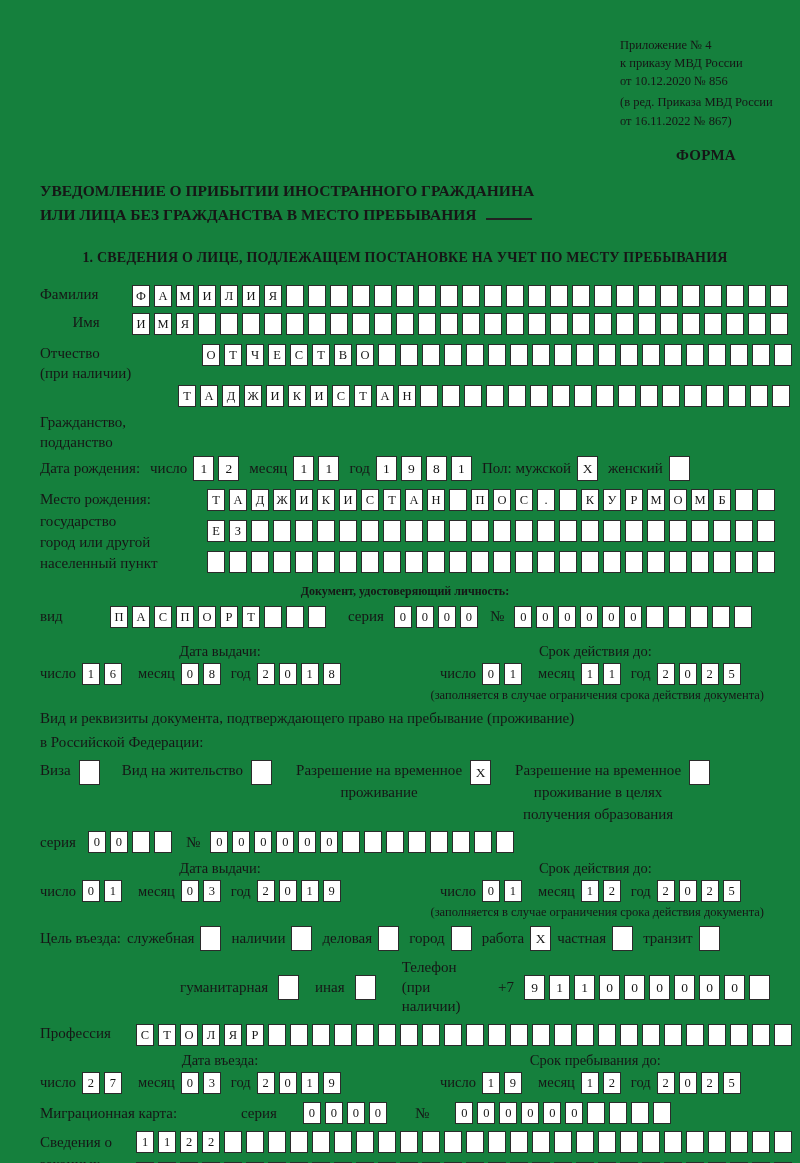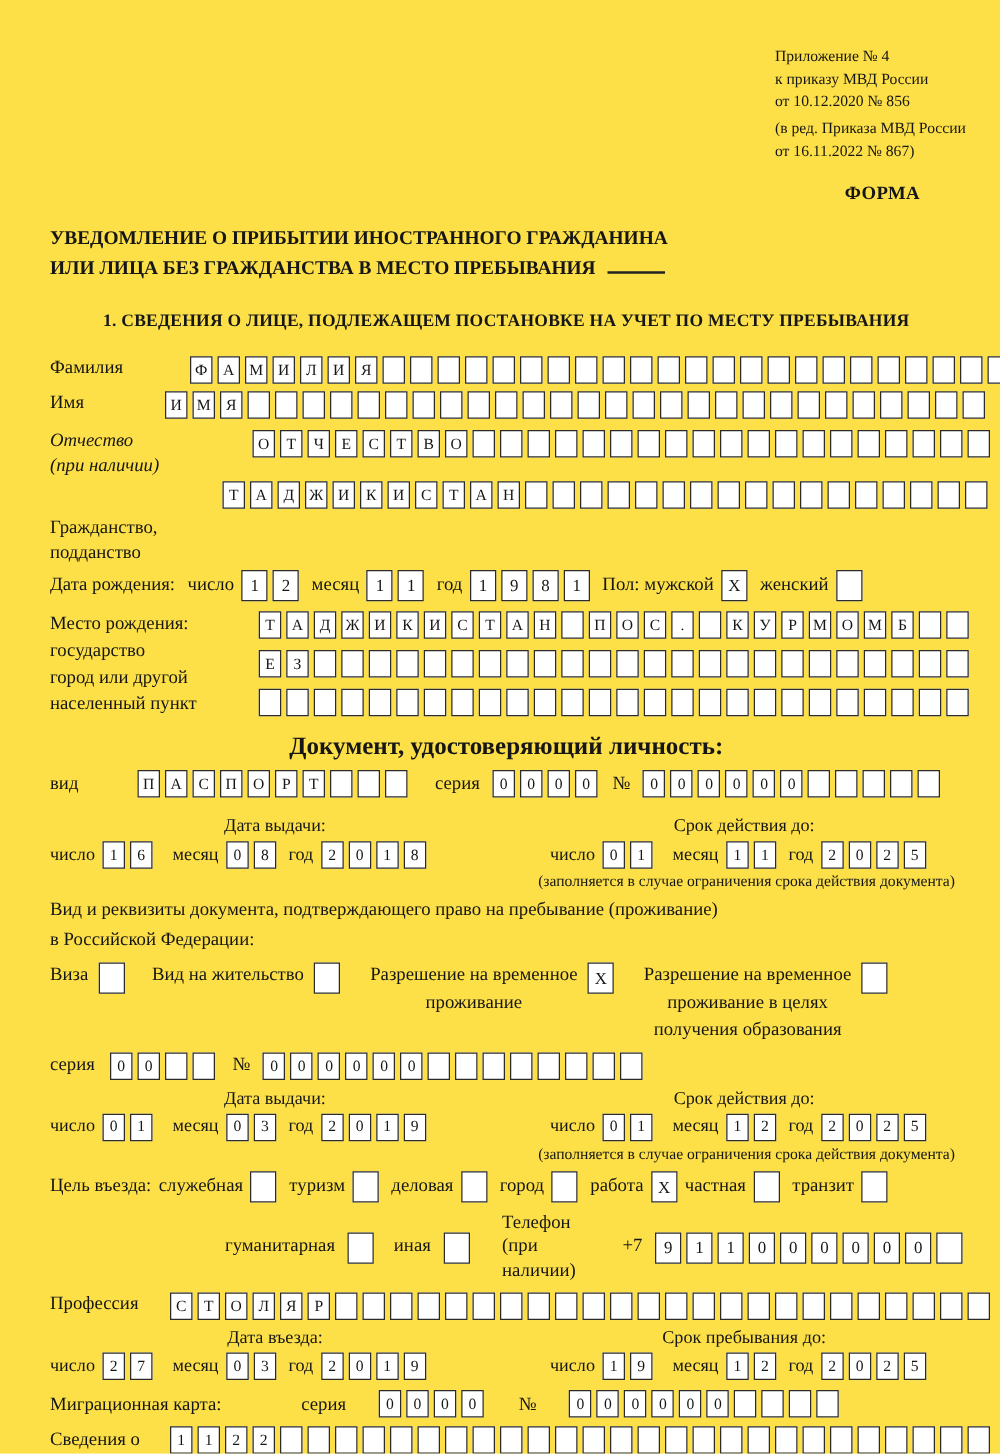--- a/index.html
+++ b/index.html
@@ -1,17 +1,17 @@
 <!DOCTYPE html>
 <html><head>
 <meta charset="utf-8">
 <style>
   html,body { margin:0; padding:0; background:#ffffff; }
   .page {
-    width:800px; height:1163px; margin:0 auto; background:#fde047;
+    width:800px; height:1163px; margin:0 auto; background:#15803d;
     font-family:"Liberation Serif","DejaVu Serif",serif; color:#161616;
     box-sizing:border-box; padding:36px 30px 10px 40px; position:relative;
     font-size:15px; line-height:1.3; overflow:hidden;
   }
   .appendix { margin-left:580px; width:190px; font-size:12.5px; line-height:1.45; }
   .appendix .gap { height:3px; }
   .forma { text-align:right; padding-right:34px; font-weight:bold; font-size:15px; margin-top:16px; letter-spacing:.3px; }
   .title { text-align:left; font-weight:bold; font-size:15.5px; margin-top:14px; line-height:1.55; }
   .title .uline { display:inline-block; width:46px; border-bottom:2px solid #222; height:14px; margin-left:10px; }
   .sec-head { text-align:center; font-weight:bold; font-size:14px; margin-top:22px; margin-bottom:18px; letter-spacing:.2px; }
@@ -20,35 +20,35 @@
   .lblcol { flex:0 0 auto; }
   .lbl { font-size:15px; }
   .lbl2 { display:block; font-size:15px; }
   .cellrow { display:flex; gap:4px; flex-wrap:nowrap; }
   .cell {
     flex:0 0 auto; width:16px; height:20px; border:1.6px solid #2b2b2b;
     display:flex; align-items:center; justify-content:center;
     font-size:12.5px; background:#fff;
   }
   .cbrow .cell { width:19px; height:23px; font-size:13.5px; }
-  .w90 { width:92px; } .w135 { width:138px;margin-top:28px; } .w160 { width:162px;font-style:italic; } .w165 { width:167px; }
+  .w90 { width:92px; } .w135 { width:138px;margin-top:28px; } .w160 { width:162px; } .w165 { width:167px; }
   .mr6 { margin-right:6px; } .mr10 { margin-right:10px; }
 
   .dates-row { display:flex; margin-top:4px; }
   .dates-col { }
   .dg-title { text-align:center; font-size:14.5px; margin-bottom:2px; }
   .dg-line { display:flex; align-items:center; }
   .dg-line .lbl { font-size:14.5px; margin:0 6px 0 0; }
   .dg-line .cellrow { margin-right:10px; }
   .caption { font-size:12.5px; }
   .caption-right { text-align:right; padding-right:6px; margin-top:2px; margin-bottom:6px; }
 
   .opt { display:flex; align-items:flex-start; margin-right:14px; }
   .opt .optlbl { text-align:center; line-height:1.45; margin-right:8px; }
-  .heading-center { text-align:center; font-weight:bold; font-size:20px; margin:2px 0 6px 0; }
+  .heading-center { text-align:center; font-weight:bold; font-size:12px; margin:2px 0 6px 0; }
 
   .stack > .cellrow { margin-bottom:9px; }
   .para { font-size:15px; margin:4px 0; }
 </style>
 </head>
 <body>
 
 <div class="page">
 
   <div class="appendix">
@@ -62,21 +62,21 @@
 
   <div class="forma">ФОРМА</div>
 
   <div class="title">
     <div>УВЕДОМЛЕНИЕ О ПРИБЫТИИ ИНОСТРАННОГО ГРАЖДАНИНА</div>
     <div><span>ИЛИ ЛИЦА БЕЗ ГРАЖДАНСТВА В МЕСТО ПРЕБЫВАНИЯ</span><span class="uline"></span></div>
   </div>
 
   <div class="sec-head">1. СВЕДЕНИЯ О ЛИЦЕ, ПОДЛЕЖАЩЕМ ПОСТАНОВКЕ НА УЧЕТ ПО МЕСТУ ПРЕБЫВАНИЯ</div>
 
-  <div class="row" style="margin-bottom:6px;gap:20px;">
+  <div class="row" style="margin-bottom:6px;">
     <div class="lblcol w90 lbl">Фамилия</div>
     <div class="cellrow">
         <div class="cell">Ф</div>
         <div class="cell">А</div>
         <div class="cell">М</div>
         <div class="cell">И</div>
         <div class="cell">Л</div>
         <div class="cell">И</div>
         <div class="cell">Я</div>
         <div class="cell"></div>
@@ -98,21 +98,21 @@
         <div class="cell"></div>
         <div class="cell"></div>
         <div class="cell"></div>
         <div class="cell"></div>
         <div class="cell"></div>
         <div class="cell"></div>
         <div class="cell"></div>
       </div>
   </div>
 
-  <div class="row" style="margin-bottom:9px;">
+  <div class="row" style="margin-bottom:9px;text-align:center;">
     <div class="lblcol w90 lbl">Имя</div>
     <div class="cellrow">
         <div class="cell">И</div>
         <div class="cell">М</div>
         <div class="cell">Я</div>
         <div class="cell"></div>
         <div class="cell"></div>
         <div class="cell"></div>
         <div class="cell"></div>
         <div class="cell"></div>
@@ -536,21 +536,21 @@
     </div>
   </div>
   <div class="caption caption-right">(заполняется в случае ограничения срока действия документа)</div>
 
   <div class="row cbrow" style="align-items:center; margin-bottom:7px;">
     <span class="lbl" style="margin-right:6px;">Цель въезда:</span>
     <span class="lbl mr6">служебная</span>
     <div class="cellrow mr10">
         <div class="cell"></div>
       </div>
-    <span class="lbl mr6">туризм</span>
+    <span class="lbl mr6">наличии</span>
     <div class="cellrow mr10">
         <div class="cell"></div>
       </div>
     <span class="lbl mr6">деловая</span>
     <div class="cellrow mr10">
         <div class="cell"></div>
       </div>
     <span class="lbl mr6">город</span>
     <div class="cellrow mr10">
         <div class="cell"></div>

